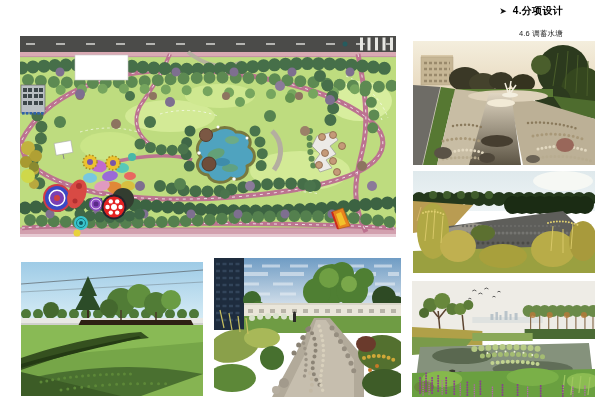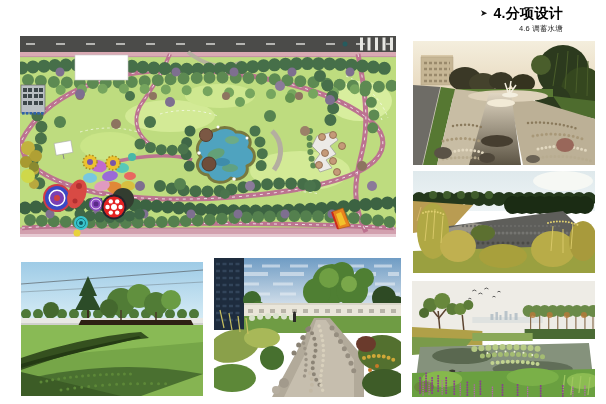--- a/index.html
+++ b/index.html
@@ -3,22 +3,22 @@
 <meta charset="utf-8">
 <style>
   html,body{margin:0;padding:0;background:#fff;}
   .canvas{position:relative;width:606px;height:404px;background:#ffffff;overflow:hidden;
           font-family:"Liberation Sans","DejaVu Sans",sans-serif;}
   .fig{position:absolute;}
   .fig svg{display:block;width:100%;height:100%;}
   .hdr{position:absolute;top:5px;right:43px;text-align:right;color:#000;}
   .hdr-row{display:flex;align-items:center;justify-content:flex-end;gap:6px;}
   .bullet{font-size:9px;line-height:1;color:#111;}
-  .title{font-size:14px;font-weight:700;line-height:1.2;letter-spacing:.3px;}
-  .subtitle{font-size:7.5px;color:#1d1d1d;margin-top:2px;letter-spacing:.2px;}
+  .title{font-size:10px;font-weight:700;line-height:1.2;letter-spacing:.3px;}
+  .subtitle{font-size:7.5px;color:#1d1d1d;margin-top:12px;letter-spacing:.2px;}
 </style>
 </head>
 <body>
 
 <div class="canvas">
 
   <div class="hdr">
     <div class="hdr-row">
       <span class="bullet">➤</span>
       <span class="title">4.分项设计</span>

